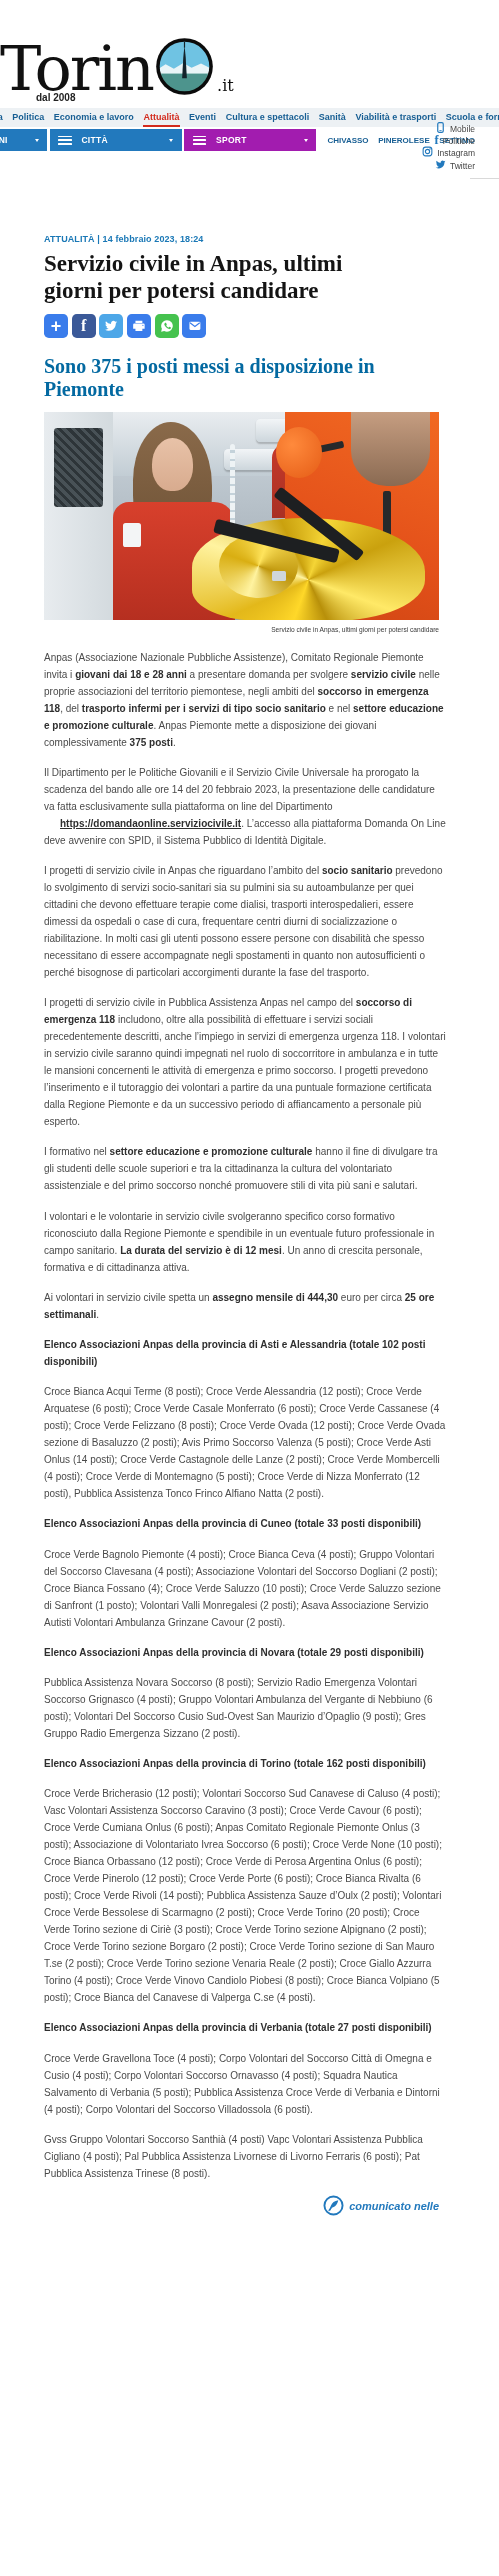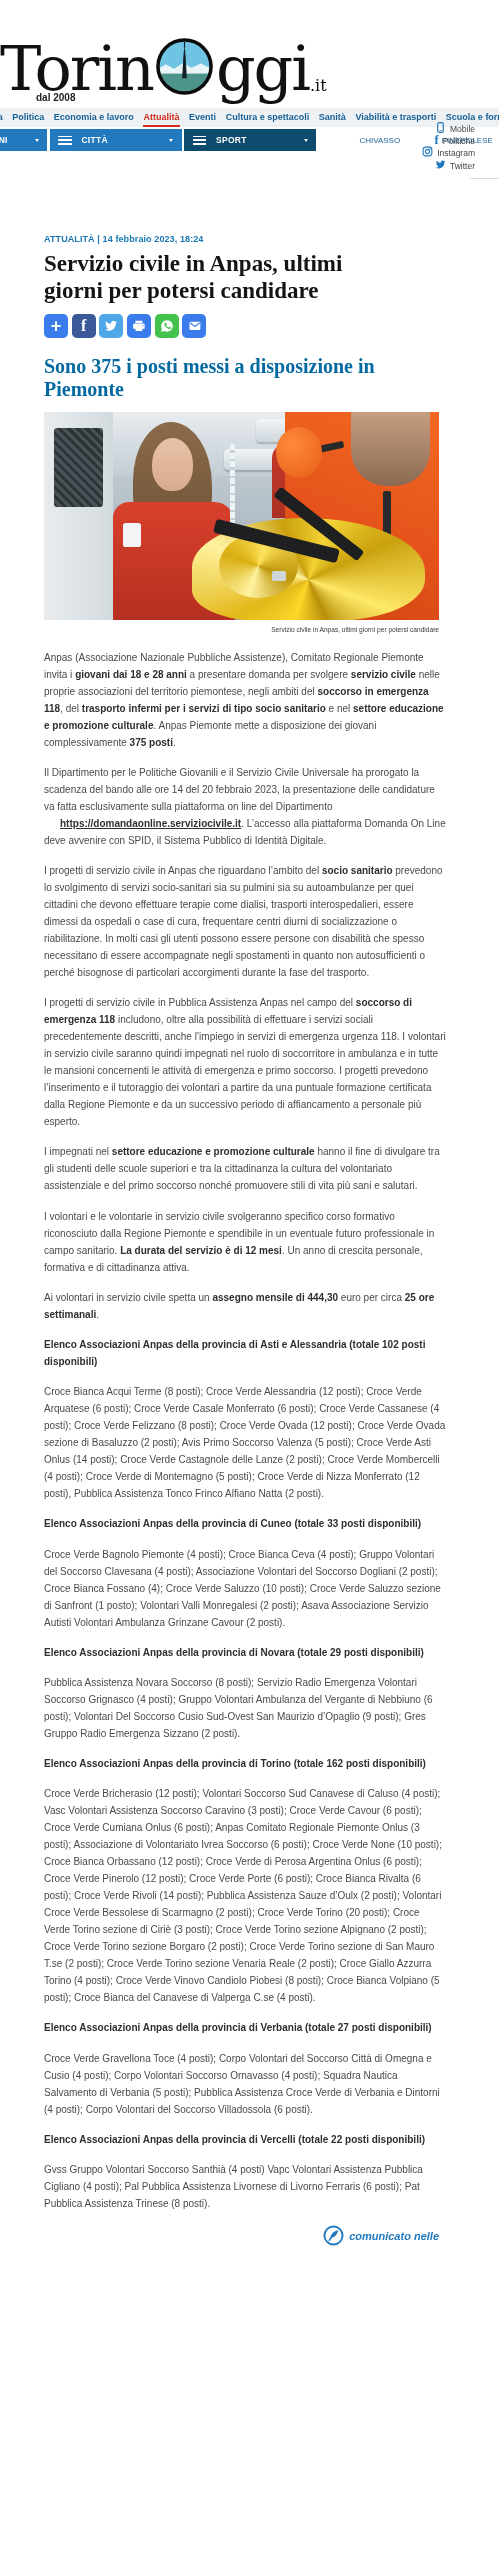--- a/index.html
+++ b/index.html
@@ -39,31 +39,31 @@
     content:""; position:absolute; left:50%; bottom:-2.6px; margin-left:-2.1px;
     border-left:2.1px solid transparent; border-right:2.1px solid transparent; border-bottom:2.6px solid #d32b1e;
   }
   
   .nav2 { margin-top: 2.6px; height: 22px; display:flex; align-items:stretch; overflow:hidden; }
   .nav2-btn {
     color:#fff; display:flex; align-items:center; border:none; cursor:pointer;
     font-size: 8.5px; font-weight: bold; letter-spacing: 0.3px; position:relative;
   }
   .nav2-btn.blue { background:#2279bd; }
-  .nav2-btn.teal { background:#0c4a6e; }
+  .nav2-btn.teal { background:#a21caf; }
   .nav2-btn .burger { width:13.8px; margin: 0 9.5px 0 8.5px; }
   .nav2-btn .burger span { display:block; height:1.6px; background:#fff; margin:2.1px 0; border-radius:0.5px; }
   .nav2-btn .caret {
     width:0; height:0; border-left:2.6px solid transparent; border-right:2.6px solid transparent;
     border-top:3.2px solid #fff; margin-left:auto; margin-right:8.5px;
   }
   .nav2-btn.first { width:87px; margin-left:-40px; padding-left:8.5px; }
   .nav2-btn.wide { width:132px; margin-left:2.6px; padding-left:0; }
   .nav2-links { display:flex; align-items:center; margin-left:6.4px; }
-  .nav2-link { font-size:8px; font-weight:normal; color:#175e93; text-decoration:none; padding:0 4.8px; cursor:pointer;margin-left:32px; }
+  .nav2-link { font-size:8px; font-weight:bold; color:#175e93; text-decoration:none; padding:0 4.8px; cursor:pointer; }
   
   .social-row { margin-top: 7.4px; display:flex; justify-content:flex-end; align-items:flex-end; padding-right: 25px; height: 13.8px; flex-direction: column; }
   .social-item { display:flex; align-items:center; margin-left: 13.8px; text-decoration:none; cursor:pointer; }
   .social-item svg { width:11px; height:11px; }
   .glyph-f { font-family:"Liberation Serif",serif; font-weight:bold; color:#2279bd; font-size:12.7px; line-height:10.6px; }
   .social-label { font-size:8.5px; color:#454545; margin-left:4.2px; }
   .social-rule { height:0.5px; background:#d9d9d9; width:30px; margin: 5.3px 0 0 auto; }
   
   .article { width: 402px; margin-left: 44px; margin-top: 56px; }
   .kicker { font-size: 9px; font-weight: bold; color: #1a78b6; letter-spacing:0.1px; }
@@ -134,21 +134,20 @@
           <circle cx="50" cy="50" r="42"></circle>
         </clipPath>
       <g clip-path="url(#gc)">
         <rect x="0" y="0" width="100" height="58" fill="#6fc3e3"></rect>
         <polygon points="0,58 18,46 32,54 48,44 62,52 78,45 100,56 100,64 0,64" fill="#e9f4f7"></polygon>
         <rect x="0" y="62" width="100" height="40" fill="#4d948d"></rect>
         <polygon points="46,70 54,70 52,34 50,14 48,34" fill="#13222a"></polygon>
         <rect x="49" y="4" width="2" height="14" fill="#13222a"></rect>
       </g>
     </svg>
-    <span class="logo-text">ggi</span>
     <span class="logo-it">.it</span>
     <span class="logo-since">dal 2008</span>
   </div>
 </header>
 
 <nav class="nav1">
     <a class="nav1-item">Cronaca</a>
     <a class="nav1-item">Politica</a>
     <a class="nav1-item">Economia e lavoro</a>
     <a class="nav1-item active">Attualità</a>
@@ -303,34 +302,33 @@
     <div class="h-strap" style="left:222px;top:106px;width:106px;height:11.6px;transform:rotate(38deg);"></div>
     <div class="h-buckle"></div>
   </div>
   <div class="caption">Servizio civile in Anpas, ultimi giorni per potersi candidare</div>
 
   <div class="body-text">
       <p><span>Anpas (Associazione Nazionale Pubbliche Assistenze), Comitato Regionale Piemonte invita i </span><span class="b">giovani dai 18 e 28 anni</span><span> a presentare domanda per svolgere </span><span class="b">servizio civile</span><span> nelle proprie associazioni del territorio piemontese, negli ambiti del </span><span class="b">soccorso in emergenza 118</span><span>, del </span><span class="b">trasporto infermi per i servizi di tipo socio sanitario</span><span> e nel </span><span class="b">settore educazione e promozione culturale</span><span>. Anpas Piemonte mette a disposizione dei giovani complessivamente </span><span class="b">375 posti</span><span>.</span></p>
       <p><span>Il Dipartimento per le Politiche Giovanili e il Servizio Civile Universale ha prorogato la scadenza del bando alle ore 14 del 20 febbraio 2023, la presentazione delle candidature va fatta esclusivamente sulla piattaforma on line del Dipartimento </span><span class="lnk">https://domandaonline.serviziocivile.it</span><span>. L’accesso alla piattaforma Domanda On Line deve avvenire con SPID, il Sistema Pubblico di Identità Digitale.</span></p>
       <p><span>I progetti di servizio civile in Anpas che riguardano l’ambito del </span><span class="b">socio sanitario</span><span> prevedono lo svolgimento di servizi socio-sanitari sia su pulmini sia su autoambulanze per quei cittadini che devono effettuare terapie come dialisi, trasporti interospedalieri, essere dimessi da ospedali o case di cura, frequentare centri diurni di socializzazione o riabilitazione. In molti casi gli utenti possono essere persone con disabilità che spesso necessitano di essere accompagnate negli spostamenti in quanto non autosufficienti o perché bisognose di particolari accorgimenti durante la fase del trasporto.</span></p>
       <p><span>I progetti di servizio civile in Pubblica Assistenza Anpas nel campo del </span><span class="b">soccorso di emergenza 118</span><span> includono, oltre alla possibilità di effettuare i servizi sociali precedentemente descritti, anche l’impiego in servizi di emergenza urgenza 118. I volontari in servizio civile saranno quindi impegnati nel ruolo di soccorritore in ambulanza e in tutte le mansioni concernenti le attività di emergenza e primo soccorso. I progetti prevedono l’inserimento e il tutoraggio dei volontari a partire da una puntuale formazione certificata dalla Regione Piemonte e da un successivo periodo di affiancamento a personale più esperto.</span></p>
-      <p><span>I impegnati nel </span><span class="b">settore educazione e promozione culturale</span><span> hanno il fine di divulgare tra gli studenti delle scuole superiori e tra la cittadinanza la cultura del volontariato assistenziale e del primo soccorso nonché promuovere stili di vita più sani e salutari.</span></p>
+      <p><span>I formativo nel </span><span class="b">settore educazione e promozione culturale</span><span> hanno il fine di divulgare tra gli studenti delle scuole superiori e tra la cittadinanza la cultura del volontariato assistenziale e del primo soccorso nonché promuovere stili di vita più sani e salutari.</span></p>
       <p><span>I volontari e le volontarie in servizio civile svolgeranno specifico corso formativo riconosciuto dalla Regione Piemonte e spendibile in un eventuale futuro professionale in campo sanitario. </span><span class="b">La durata del servizio è di 12 mesi</span><span>. Un anno di crescita personale, formativa e di cittadinanza attiva.</span></p>
       <p><span>Ai volontari in servizio civile spetta un </span><span class="b">assegno mensile di 444,30</span><span> euro per circa </span><span class="b">25 ore settimanali</span><span>.</span></p>
       <p class="hd"><span class="b">Elenco Associazioni Anpas della provincia di Asti e Alessandria (totale 102 posti disponibili)</span></p>
       <p><span>Croce Bianca Acqui Terme (8 posti); Croce Verde Alessandria (12 posti); Croce Verde Arquatese (6 posti); Croce Verde Casale Monferrato (6 posti); Croce Verde Cassanese (4 posti); Croce Verde Felizzano (8 posti); Croce Verde Ovada (12 posti); Croce Verde Ovada sezione di Basaluzzo (2 posti); Avis Primo Soccorso Valenza (5 posti); Croce Verde Asti Onlus (14 posti); Croce Verde Castagnole delle Lanze (2 posti); Croce Verde Mombercelli (4 posti); Croce Verde di Montemagno (5 posti); Croce Verde di Nizza Monferrato (12 posti), Pubblica Assistenza Tonco Frinco Alfiano Natta (2 posti).</span></p>
       <p class="hd"><span class="b">Elenco Associazioni Anpas della provincia di Cuneo (totale 33 posti disponibili)</span></p>
       <p><span>Croce Verde Bagnolo Piemonte (4 posti); Croce Bianca Ceva (4 posti); Gruppo Volontari del Soccorso Clavesana (4 posti); Associazione Volontari del Soccorso Dogliani (2 posti); Croce Bianca Fossano (4); Croce Verde Saluzzo (10 posti); Croce Verde Saluzzo sezione di Sanfront (1 posto); Volontari Valli Monregalesi (2 posti); Asava Associazione Servizio Autisti Volontari Ambulanza Grinzane Cavour (2 posti).</span></p>
       <p class="hd"><span class="b">Elenco Associazioni Anpas della provincia di Novara (totale 29 posti disponibili)</span></p>
       <p><span>Pubblica Assistenza Novara Soccorso (8 posti); Servizio Radio Emergenza Volontari Soccorso Grignasco (4 posti); Gruppo Volontari Ambulanza del Vergante di Nebbiuno (6 posti); Volontari Del Soccorso Cusio Sud-Ovest San Maurizio d’Opaglio (9 posti); Gres Gruppo Radio Emergenza Sizzano (2 posti).</span></p>
       <p class="hd"><span class="b">Elenco Associazioni Anpas della provincia di Torino (totale 162 posti disponibili)</span></p>
       <p><span>Croce Verde Bricherasio (12 posti); Volontari Soccorso Sud Canavese di Caluso (4 posti); Vasc Volontari Assistenza Soccorso Caravino (3 posti); Croce Verde Cavour (6 posti); Croce Verde Cumiana Onlus (6 posti); Anpas Comitato Regionale Piemonte Onlus (3 posti); Associazione di Volontariato Ivrea Soccorso (6 posti); Croce Verde None (10 posti); Croce Bianca Orbassano (12 posti); Croce Verde di Perosa Argentina Onlus (6 posti); Croce Verde Pinerolo (12 posti); Croce Verde Porte (6 posti); Croce Bianca Rivalta (6 posti); Croce Verde Rivoli (14 posti); Pubblica Assistenza Sauze d’Oulx (2 posti); Volontari Croce Verde Bessolese di Scarmagno (2 posti); Croce Verde Torino (20 posti); Croce Verde Torino sezione di Ciriè (3 posti); Croce Verde Torino sezione Alpignano (2 posti); Croce Verde Torino sezione Borgaro (2 posti); Croce Verde Torino sezione di San Mauro T.se (2 posti); Croce Verde Torino sezione Venaria Reale (2 posti); Croce Giallo Azzurra Torino (4 posti); Croce Verde Vinovo Candiolo Piobesi (8 posti); Croce Bianca Volpiano (5 posti); Croce Bianca del Canavese di Valperga C.se (4 posti).</span></p>
       <p class="hd"><span class="b">Elenco Associazioni Anpas della provincia di Verbania (totale 27 posti disponibili)</span></p>
       <p><span>Croce Verde Gravellona Toce (4 posti); Corpo Volontari del Soccorso Città di Omegna e Cusio (4 posti); Corpo Volontari Soccorso Ornavasso (4 posti); Squadra Nautica Salvamento di Verbania (5 posti); Pubblica Assistenza Croce Verde di Verbania e Dintorni (4 posti); Corpo Volontari del Soccorso Villadossola (6 posti).</span></p>
-      <p class="hd"><span class="b">Elenco Associazioni Anpas della provincia di Vercelli (totale 22 posti disponibili)</span></p>
       <p><span>Gvss Gruppo Volontari Soccorso Santhià (4 posti) Vapc Volontari Assistenza Pubblica Cigliano (4 posti); Pal Pubblica Assistenza Livornese di Livorno Ferraris (6 posti); Pat Pubblica Assistenza Trinese (8 posti).</span></p>
     </div>
 
   <div class="press-row">
     <a class="press-badge">
       <svg viewBox="0 0 44 44">
         <circle cx="22" cy="22" r="19" fill="none" stroke="#2279bd" stroke-width="4"></circle>
         <path d="M32 11c-8 1.5-13 5-15.5 11.5L13 31l2 2 3-6.5c6-.5 11.5-5 14-15.5z" fill="#2279bd"></path>
         <path d="M12 33l6-7" stroke="#2279bd" stroke-width="2.5" fill="none"></path>
       </svg>

